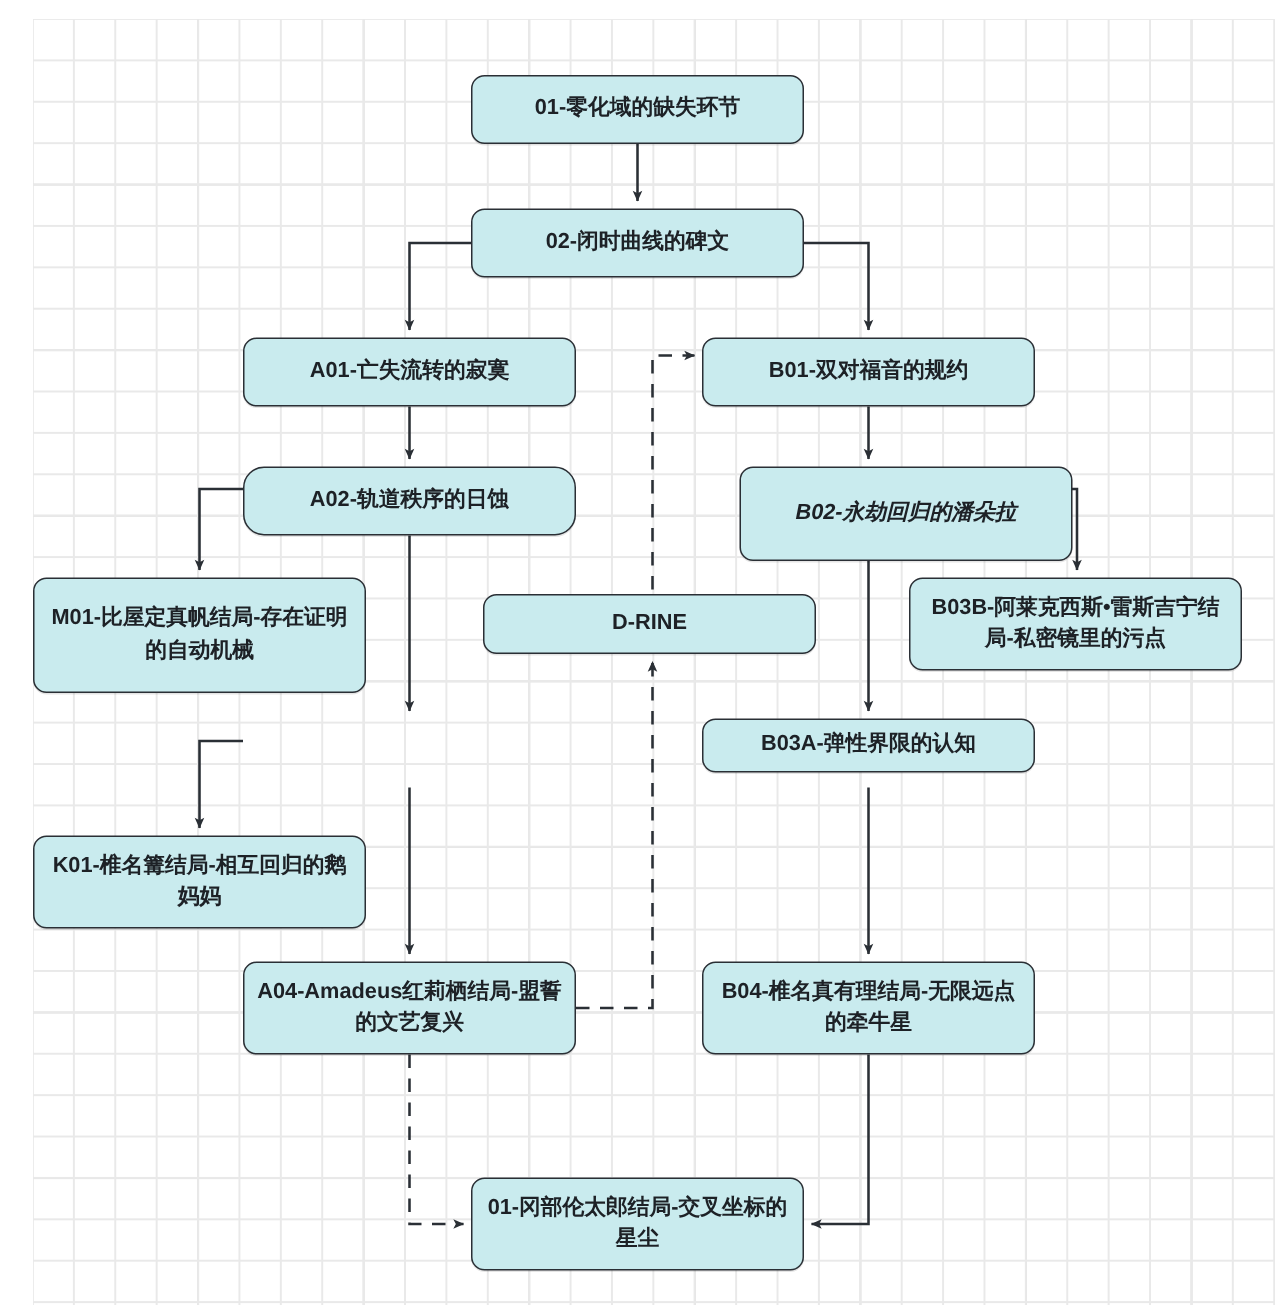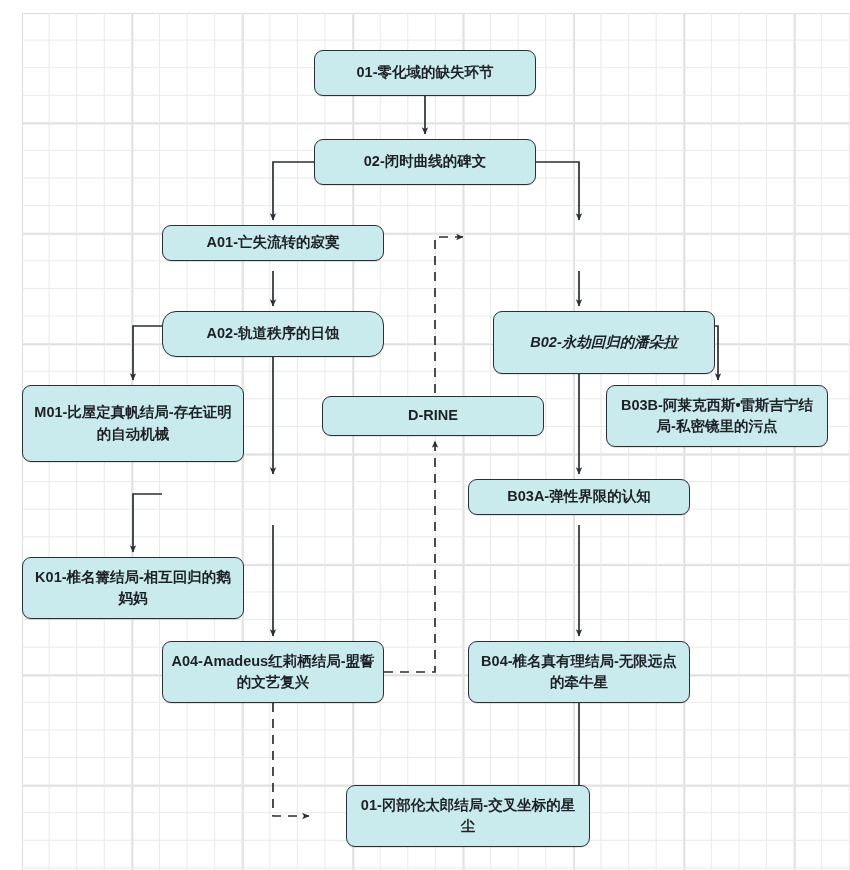--- a/index.html
+++ b/index.html
@@ -96,36 +96,37 @@
       <path stroke-dasharray="9,7" d="M435,393 L435,237 L463,237" marker-end="url(#ah)"></path>
 
       <path stroke-dasharray="9,7" d="M273,703 L273,816 L309,816" marker-end="url(#ah)"></path>
     </g>
   </svg>
 
   <div class="node" style="left:314px;top:50px;width:222px;height:46px;">01-零化域的缺失环节</div>
 
   <div class="node" style="left:314px;top:139px;width:222px;height:46px;">02-闭时曲线的碑文</div>
 
-  <div class="node" style="left:162px;top:225px;width:222px;height:36px;text-align:right;">A01-亡失流转的寂寞</div>
+  <div class="node" style="left:162px;top:225px;width:222px;height:46px;text-align:right;">A01-亡失流转的寂寞</div>
 
+  <div class="node" style="left:468px;top:225px;width:222px;height:46px;">B01-双对福音的规约</div>
 
   <div class="node" style="left:162px;top:311px;width:222px;height:46px;border-radius:14px;">A02-轨道秩序的日蚀</div>
 
   <div class="node" style="left:493px;top:311px;width:222px;height:63px;font-style:italic;">B02-永劫回归的潘朵拉</div>
 
   <div class="node" style="left:22px;top:385px;width:222px;height:77px;">M01-比屋定真帆结局-存在证明的自动机械</div>
 
   <div class="node" style="left:322px;top:396px;width:222px;height:40px;">D-RINE</div>
 
   <div class="node" style="left:606px;top:385px;width:222px;height:62px;">B03B-阿莱克西斯•雷斯吉宁结局-私密镜里的污点</div>
 
 
   <div class="node" style="left:468px;top:479px;width:222px;height:36px;">B03A-弹性界限的认知</div>
 
   <div class="node" style="left:22px;top:557px;width:222px;height:62px;">K01-椎名篝结局-相互回归的鹅妈妈</div>
 
   <div class="node" style="left:162px;top:641px;width:222px;height:62px;">A04-Amadeus红莉栖结局-盟誓的文艺复兴</div>
 
   <div class="node" style="left:468px;top:641px;width:222px;height:62px;">B04-椎名真有理结局-无限远点的牵牛星</div>
 
-  <div class="node" style="left:314px;top:785px;width:244px;height:62px;margin-left:32px;">01-冈部伦太郎结局-交叉坐标的星尘</div>
+  <div class="node" style="left:314px;top:785px;width:222px;height:62px;">01-冈部伦太郎结局-交叉坐标的星尘</div>
 </div>
 
 </body></html>

